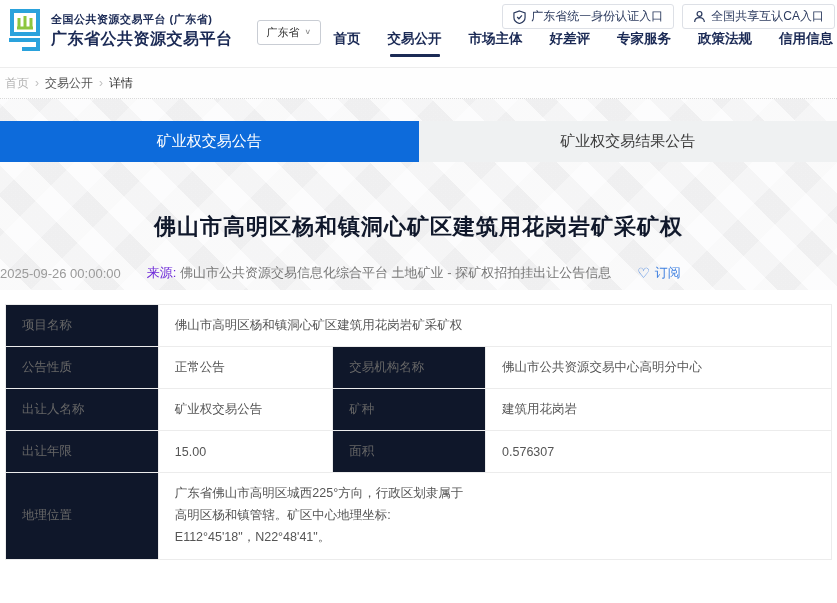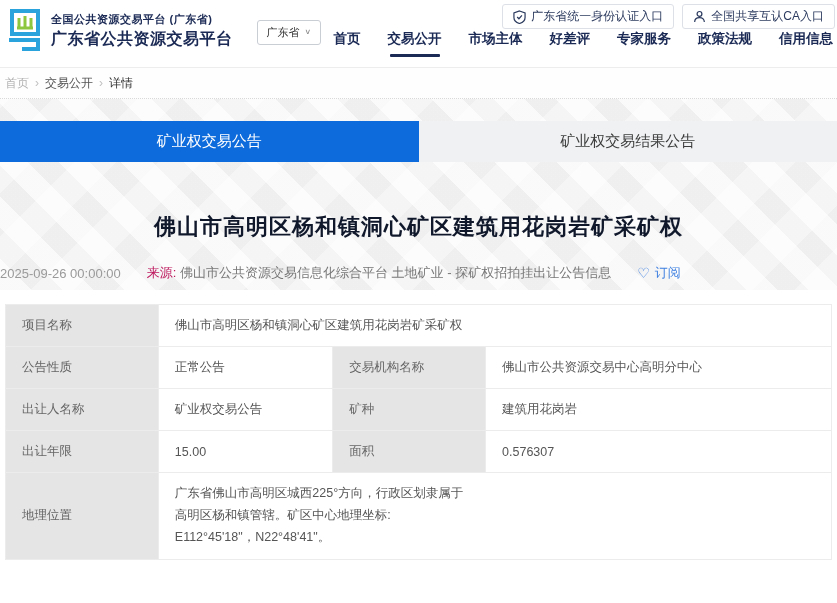--- a/index.html
+++ b/index.html
@@ -48,31 +48,31 @@
   .tabs { position:relative; display:flex; margin-top:22px; z-index:1; }
   .tab { flex:1 1 50%; height:41px; display:flex; align-items:center; justify-content:center;
     font-size:15px; background:#eff1f2; color:#3c3c3c; cursor:pointer; }
   .tab.active { background:#0d6bdb; color:#fff; }
   .banner-title { position:relative; z-index:1; margin-top:50px; text-align:center;
     font-size:22px; font-weight:bold; color:#10182b; letter-spacing:1px; }
   .banner-meta { position:relative; z-index:1; margin-top:22px; text-align:center;
     font-size:13px; display:flex; justify-content:flex-start; align-items:center; gap:26px; }
   .meta-date { color:#9a9a9a; }
   .meta-src { color:#777; }
-  .meta-src .src-label { color:#be185d; }
+  .meta-src .src-label { color:#6d28d9; }
   .subscribe { color:#3d7fe0; cursor:pointer; display:inline-flex; align-items:center; gap:5px; }
   .heart { font-size:14px; line-height:1; }
 
   
   .content { padding:0 5px; }
   .section-title { padding:21px 0 9px 2px; font-size:15px; font-weight:bold; color:#1a2438;
     border-bottom:3px solid #1c2a47; }
   table.info { width:100%; border-collapse:collapse; margin-top:14px; font-size:12.5px; }
   table.info td { border:1px solid #ececec; vertical-align:middle; }
-  td.lbl { width:18.5%; background:#e5e5e5; color:#666; padding:12px 8px 12px 16px;margin-top:19px; }
+  td.lbl { width:18.5%; background:#0f172a; color:#666; padding:12px 8px 12px 16px;margin-top:19px; }
   td.val { color:#555; padding:12px 10px 12px 16px; }
   tr.row { height:41px; }
   tr.row-tall td.val { line-height:1.75; white-space:pre-line; padding-top:10px; padding-bottom:10px; }
 </style>
 </head>
 <body>
 
 <div class="header">
   <div class="brand">
     <svg class="logo" viewBox="0 0 34 46">

